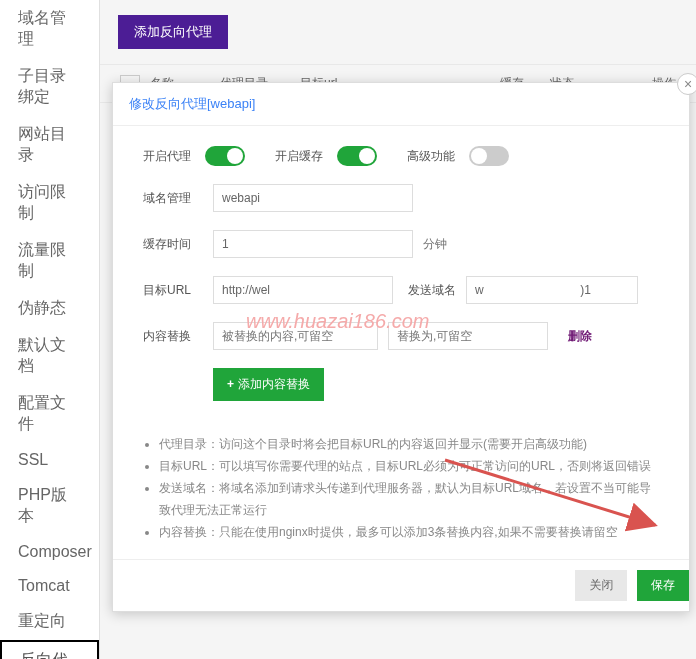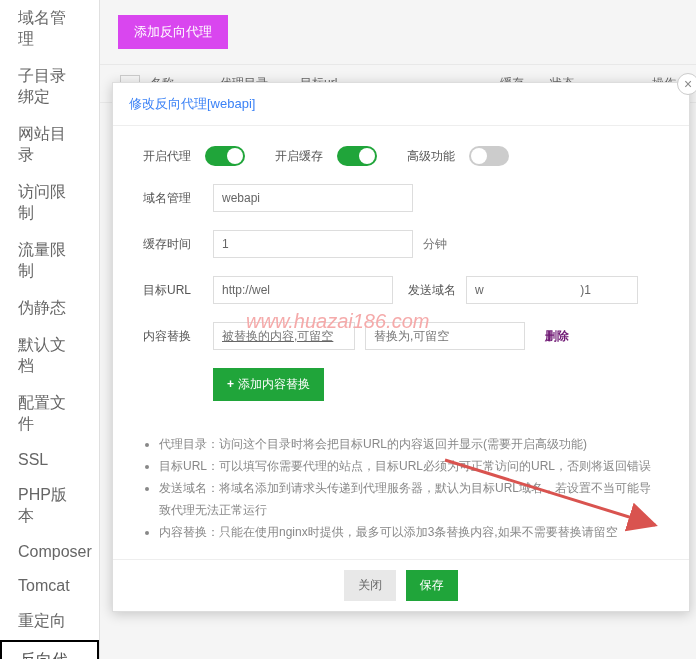--- a/index.html
+++ b/index.html
@@ -2,21 +2,21 @@
 <html><head>
   <meta charset="utf-8">
   <style>
     * { box-sizing: border-box; margin: 0; padding: 0; }
     body { font-family: "Microsoft YaHei", Arial, sans-serif; font-size: 13px; background: #f5f5f5; color: #333; width: 696px; height: 659px; overflow: hidden; position: relative; }
     .sidebar { position: absolute; left: 0; top: 0; width: 100px; height: 659px; background: #fff; border-right: 1px solid #e0e0e0; }
     .sidebar-item { padding: 8px 18px; color: #666; cursor: pointer; font-size: 16px; }
     .sidebar-item.active { border: 2px solid #000000; color: #555; }
     .sidebar-item.warn::before { content: "◆"; color: #f0ad4e; margin-right: 4px; font-size: 10px; }
     .main { position: absolute; left: 100px; top: 0; right: 0; bottom: 0; }
-    .btn-add { display: inline-block; margin: 15px 18px; padding: 8px 16px; background: #d946ef; color: #fff; cursor: pointer; font-size: 13px; }
+    .btn-add { display: inline-block; margin: 15px 18px; padding: 8px 16px; background: #4c1d95; color: #fff; cursor: pointer; font-size: 13px; }
     .table-head { display: flex; padding: 10px 20px; border-top: 1px solid #e8e8e8; border-bottom: 1px solid #e8e8e8; color: #666; font-size: 12px; }
     .table-head .checkbox { width: 20px; height: 14px; border: 1px solid #ccc; margin-right: 10px; }
     .th-name { width: 70px; }
     .th-dir { width: 80px; }
     .th-url { width: 200px; }
     .th-cache { width: 50px; }
     .th-status { width: 50px; }
     .th-action { margin-left: auto; }
     .modal { position: absolute; left: 112px; top: 82px; width: 578px; background: #fff; box-shadow: 0 2px 12px rgba(0,0,0,0.2); border: 1px solid #ddd; }
     .modal-header { padding: 12px 16px; border-bottom: 1px solid #eee; font-size: 13px; color: #3b82f6; }
@@ -29,30 +29,30 @@
     .toggle.off { background: #ccc; }
     .toggle::after { content: ""; position: absolute; width: 16px; height: 16px; border-radius: 50%; background: #fff; top: 2px; }
     .toggle.on::after { right: 2px; }
     .toggle.off::after { left: 2px; }
     .toggle-label { margin-right: 14px; color: #555; }
     input.txt { border: 1px solid #ddd; padding: 6px 8px; font-size: 12px; color: #666; }
     .w-name { width: 200px; }
     .w-time { width: 200px; }
     .w-url { width: 180px; }
     .w-domain { width: 172px; margin-left: 10px; }
-    .w-rep1 { width: 142px; text-decoration: underline; }
+    .w-rep1 { width: 165px; }
     .w-rep2 { width: 160px; margin-left: 10px; }
     .unit { margin-left: 10px; color: #737373; }
     .send-label { margin-left: 15px; color: #555; }
     .btn-del { color: #701a75; margin-left: 20px; cursor: pointer; font-weight: bold; }
     .btn-green { display: inline-block; padding: 8px 14px; background: #20a53a; color: #fff; cursor: pointer; margin-left: 70px; font-size: 12px; }
     .btn-green .plus { font-weight: bold; margin-right: 4px; }
     .tips { padding: 4px 30px 16px; }
     .tips li { list-style: disc; margin-left: 16px; color: #888; font-size: 12px; line-height: 22px; }
-    .modal-footer { padding: 10px 0; border-top: 1px solid #eee; text-align: center; }
+    .modal-footer { padding: 10px 0; border-top: 1px solid #eee; text-align: right; }
     .btn-cancel { display: inline-block; padding: 7px 14px; background: #e8e8e8; color: #666; cursor: pointer; margin-right: 6px; font-size: 12px; }
     .btn-save { display: inline-block; padding: 7px 14px; background: #20a53a; color: #fff; cursor: pointer; font-size: 12px; }
     .watermark1 { position: absolute; left: 230px; top: 260px; font-size: 42px; font-weight: bold; color: #e8e8e8; letter-spacing: 8px; z-index: 0; pointer-events: none; }
     .watermark2 { position: absolute; left: 246px; top: 310px; font-size: 20px; color: #f5aaaa; z-index: 100; pointer-events: none; font-style: italic; }
     .arrow { position: absolute; left: 440px; top: 455px; z-index: 200; pointer-events: none; }
   </style>
 </head>
 <body>
 
 <div class="sidebar">

